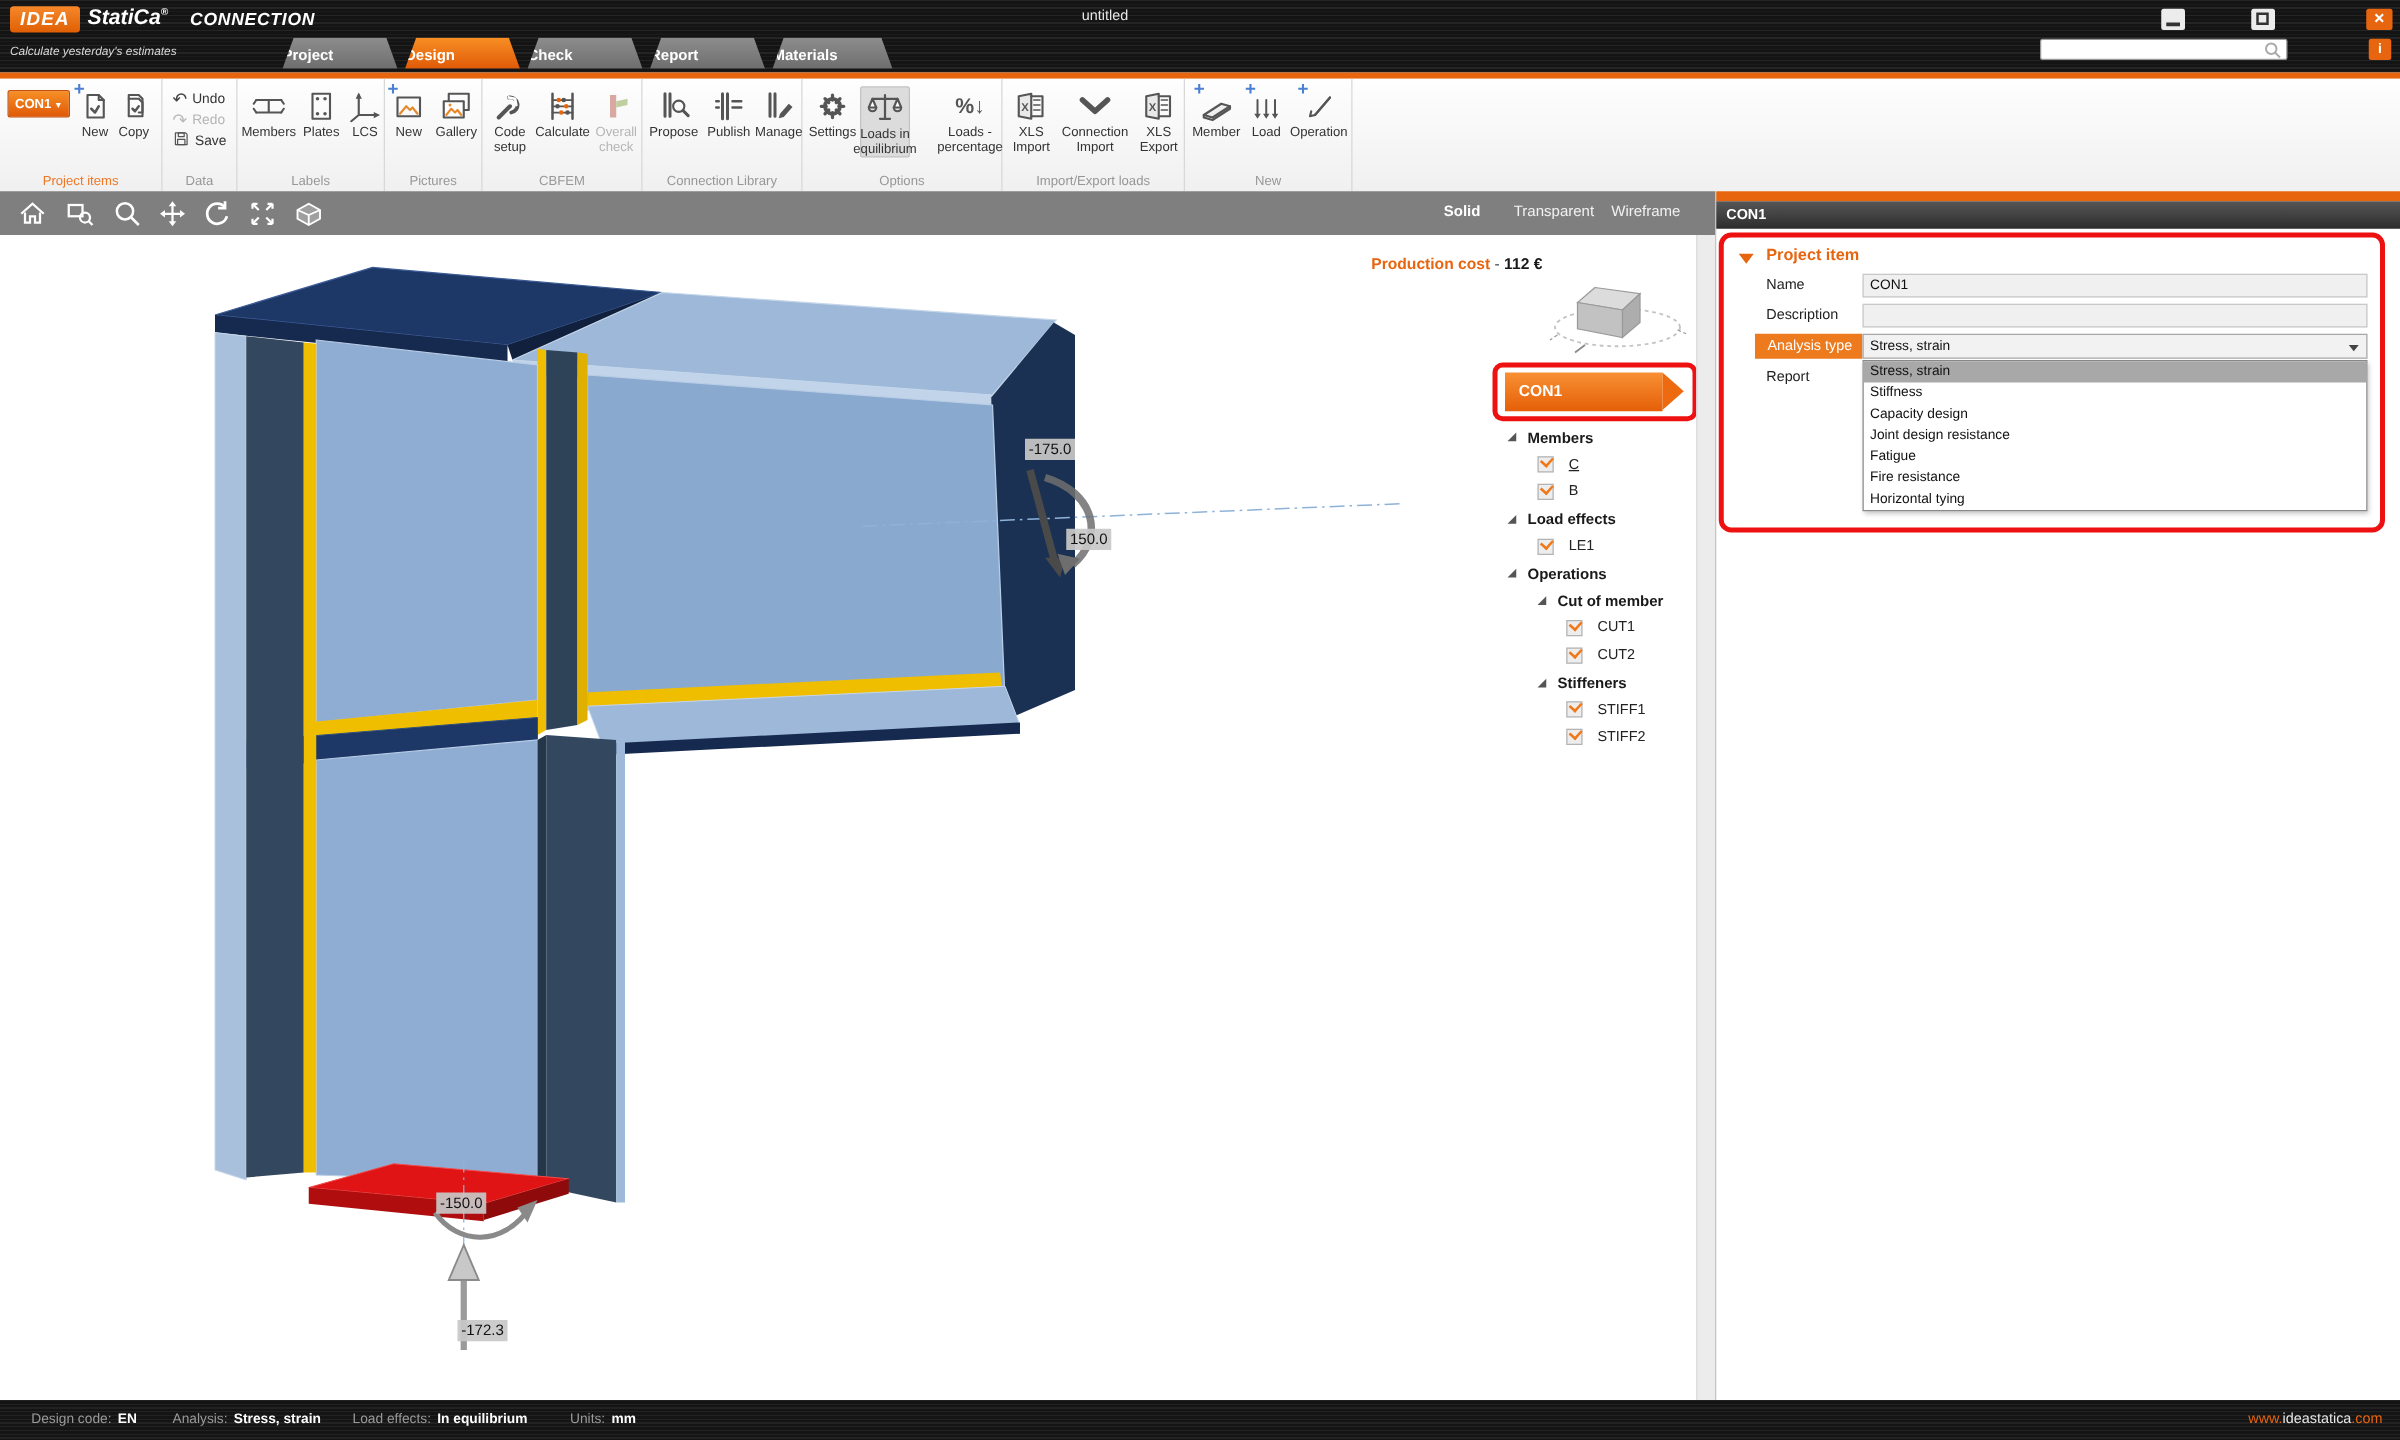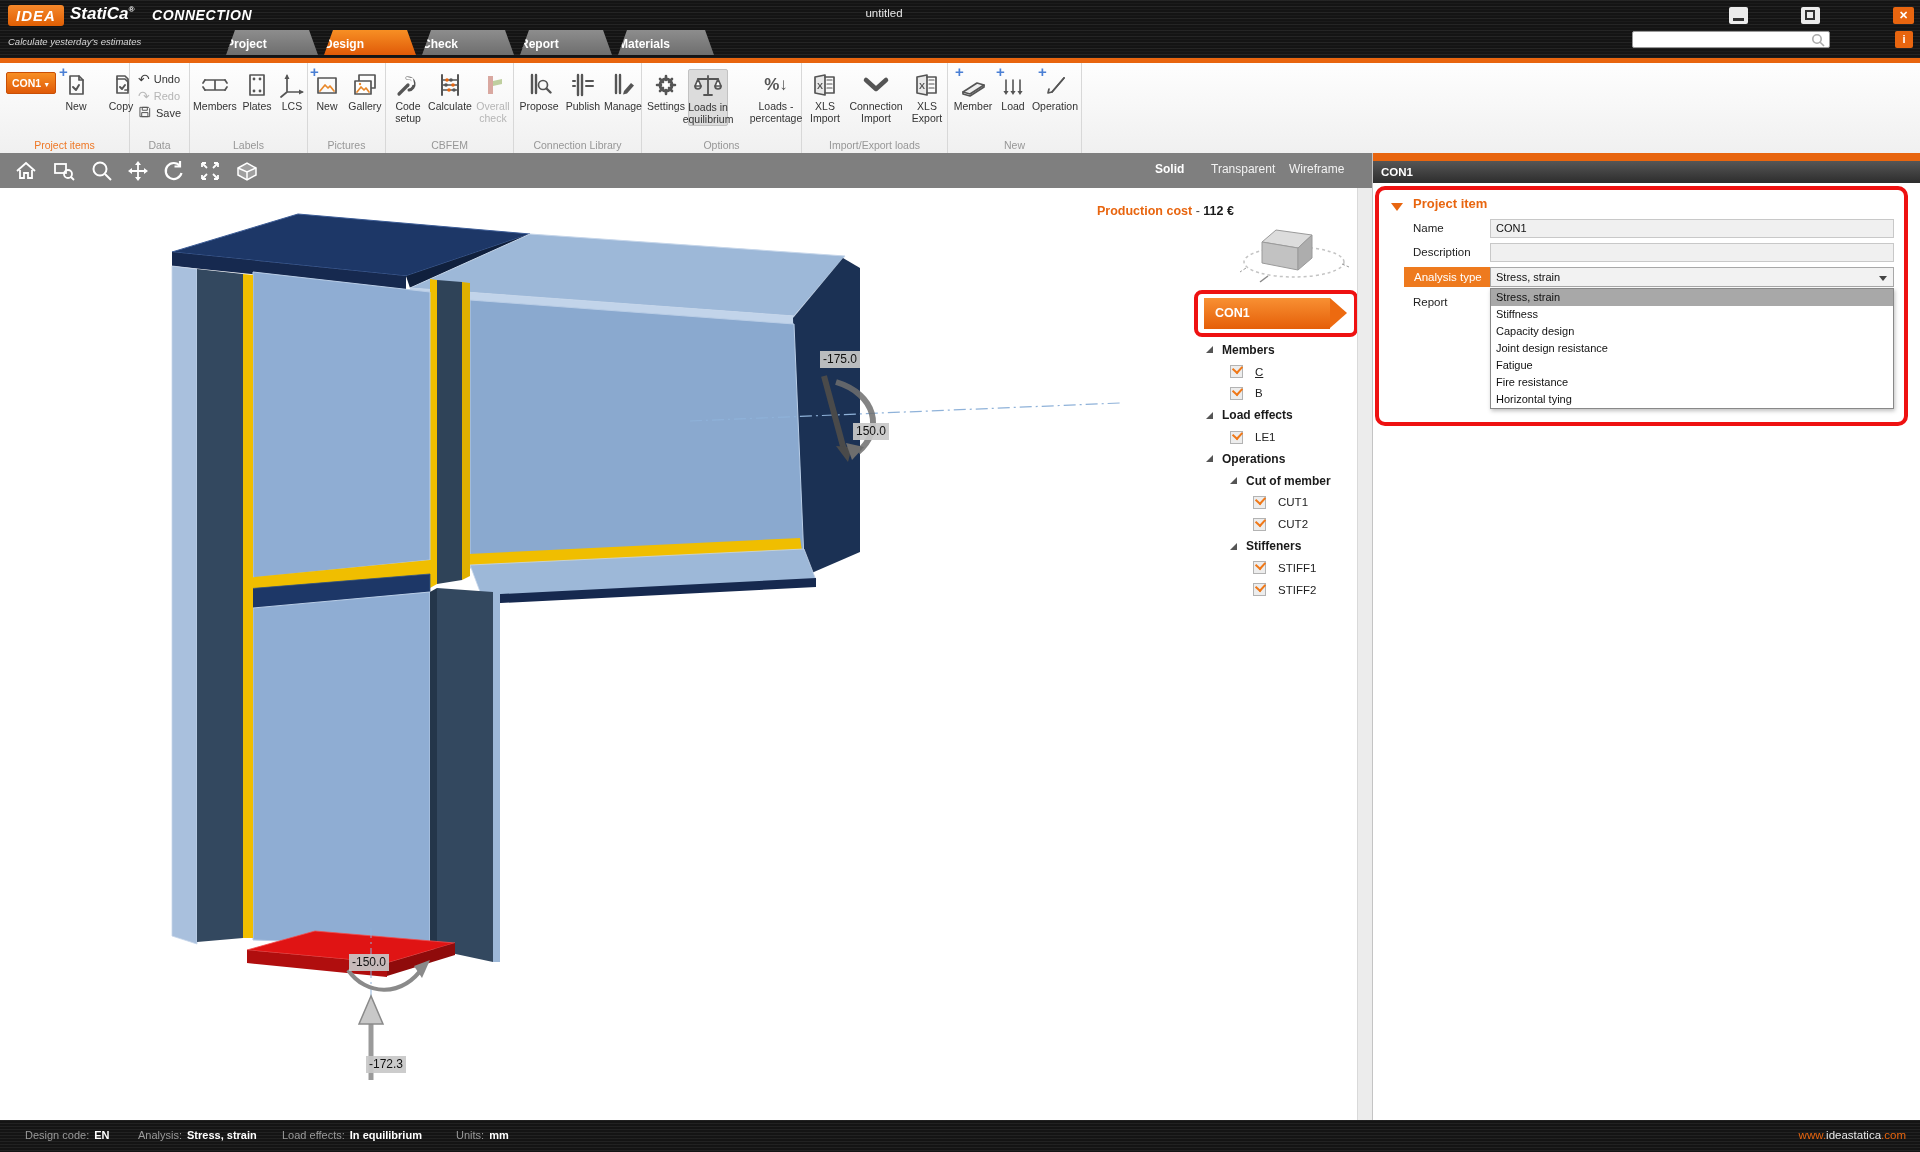--- a/index.html
+++ b/index.html
@@ -165,21 +165,21 @@
         <span class="ic">
           <svg class="icon" width="26" height="26" viewBox="0 0 26 26">
               <path d="M7 4 h9 l4 4 v14 h-13 z"></path>
               <path d="M16 4 v4 h4"></path>
               <path d="M10 15 l3 3 3-5" stroke-width="2"></path>
             </svg>
           <span class="plus-badge">+</span>
         </span>
         <span class="lbl">New</span>
       </div>
-      <div class="ibtn" style="left:104px;width:34px;">
+      <div class="ibtn" style="left:90px;width:34px;">
         <span class="ic">
           <svg class="icon" width="26" height="26" viewBox="0 0 26 26">
               <path d="M9 7 h8 l3 3 v11 h-11 z"></path>
               <path d="M9 7 v-3 h8 l3 3 v11 h-3"></path>
               <path d="M12 15 l2 2 3-4" stroke-width="2"></path>
             </svg>
         </span>
         <span class="lbl">Copy</span>
       </div>
       <div class="rgroup-name orange">Project items</div>

